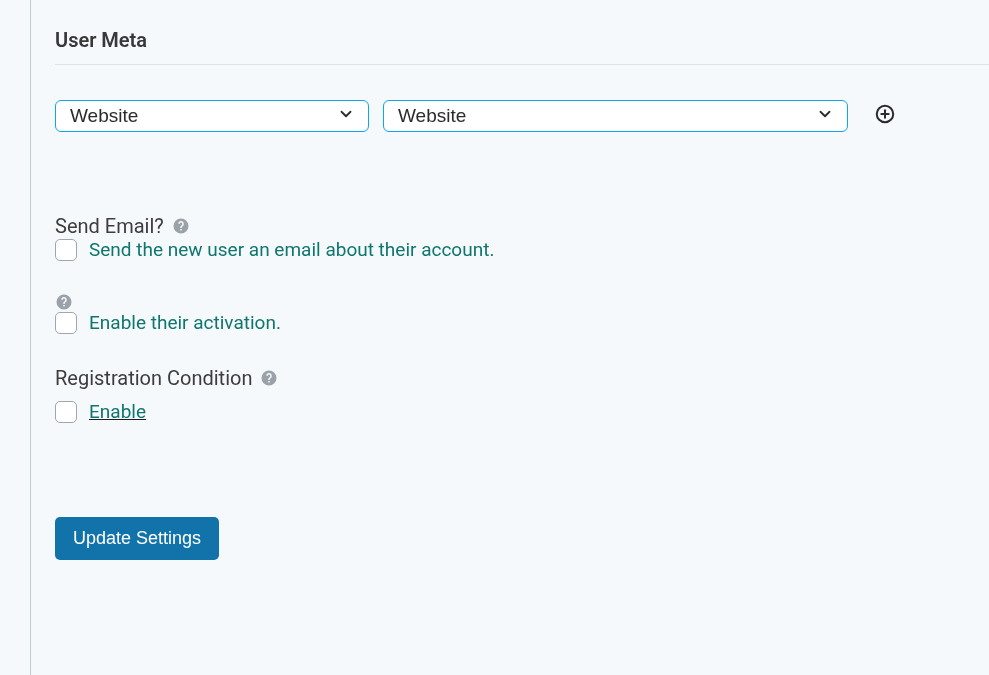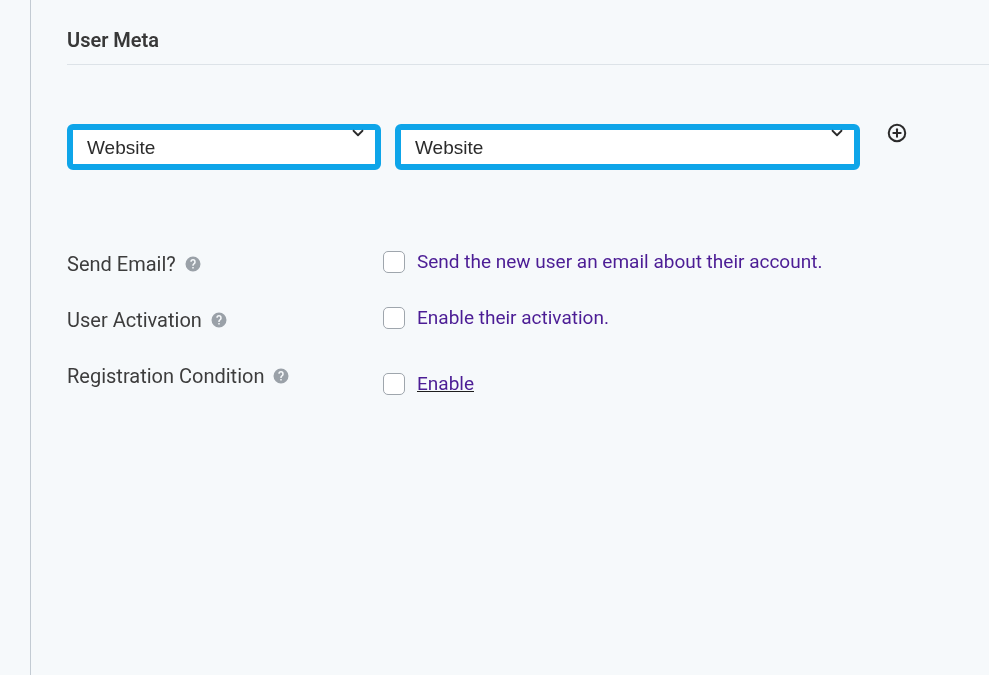--- a/index.html
+++ b/index.html
@@ -9,21 +9,21 @@
       color: #1e1e1e;
       width: 989px;
       height: 675px;
       overflow: hidden;
       position: relative;
     }
     .container {
       border-left: 1px solid #c3cbd3;
       margin-left: 30px;
       height: 100%;
-      padding-left: 36px;
+      padding-left: 24px;
       padding-top: 28px;
       padding-right: 0;
     }
     .section-heading {
       font-size: 20px;
       font-weight: 600;
       color: #383838;
       padding-bottom: 12px;
       border-bottom: 1px solid #dde3e8;
       margin-right: 0;
@@ -34,32 +34,31 @@
       gap: 14px;
       margin-top: 34px;
       margin-bottom: 80px;
     }
     .select-wrap {
       position: relative;
       display: inline-block;
     }
     .select-field {
       width: 314px;
-      height: 46px;
-      border: 6px solid #0ea5e9;
+      height: 32px;
+      border: 1px solid #0ea5e9;
       border-radius: 6px;
       background: #fff;
       font-size: 19px;
       color: #2b2b2b;
       padding: 0 40px 0 14px;
       appearance: none;
       -webkit-appearance: none;
       -moz-appearance: none;
       cursor: pointer;
-      margin-top: 25px;
     }
     .select-field.wide {
       width: 465px;
     }
     .chevron {
       position: absolute;
       right: 14px;
       top: 50%;
       transform: translateY(-50%);
       pointer-events: none;
@@ -74,20 +73,21 @@
       justify-content: center;
       margin-left: 8px;
     }
     .options-list {
       margin-top: 34px;
     }
     .option-row {
       display: flex;
       align-items: flex-start;
       margin-bottom: 30px;
+      flex-direction: column;
     }
     .option-label {
       width: 316px;
       font-size: 20px;
       color: #3d3d3d;
       display: flex;
       align-items: center;
       gap: 8px;
       padding-top: 2px;
     }
@@ -108,21 +108,21 @@
       border: 1.5px solid #9fa6ad;
       border-radius: 5px;
       background: #fff;
       appearance: none;
       -webkit-appearance: none;
       cursor: pointer;
       flex-shrink: 0;
     }
     .checkbox-label {
       font-size: 19px;
-      color: #4c1d95;
+      color: #0f766e;
       text-align: center;
     }
     .option-row.last {
       margin-bottom: 12px;
       align-items: flex-start;
     }
     .option-row.last .option-control {
       padding-top: 10px;
       text-decoration: underline;
     }
@@ -193,21 +193,20 @@
         </span>
       </div>
       <div class="option-control">
         <input type="checkbox" class="checkbox" style="">
         <span class="checkbox-label">Send the new user an email about their account.</span>
       </div>
     </div>
 
     <div class="option-row">
       <div class="option-label">
-        <span>User Activation</span>
         <span class="help-icon">
           <svg viewBox="0 0 24 24" width="18" height="18" fill="currentColor">
               <path d="M12 2a10 10 0 1 0 10 10A10 10 0 0 0 12 2Zm1 16h-2v-2h2Zm1.6-6.1-.9.9a2.4 2.4 0 0 0-.7 1.7h-2v-.5a3.3 3.3 0 0 1 1-2.3l1.2-1.2A1.6 1.6 0 0 0 13.6 9 1.6 1.6 0 0 0 12 7.4 1.6 1.6 0 0 0 10.4 9h-2A3.6 3.6 0 0 1 12 5.4 3.6 3.6 0 0 1 15.6 9a2.9 2.9 0 0 1-1 2.9Z"></path>
             </svg>
         </span>
       </div>
       <div class="option-control">
         <input type="checkbox" class="checkbox" style="">
         <span class="checkbox-label">Enable their activation.</span>
       </div>
@@ -223,14 +222,17 @@
         </span>
       </div>
       <div class="option-control">
         <input type="checkbox" class="checkbox" style="">
         <span class="checkbox-label">Enable</span>
       </div>
     </div>
 
   </div>
 
+  <div class="submit-row">
+    <button class="submit-btn">Update Settings</button>
+  </div>
 
 </div>
 
 </body></html>

